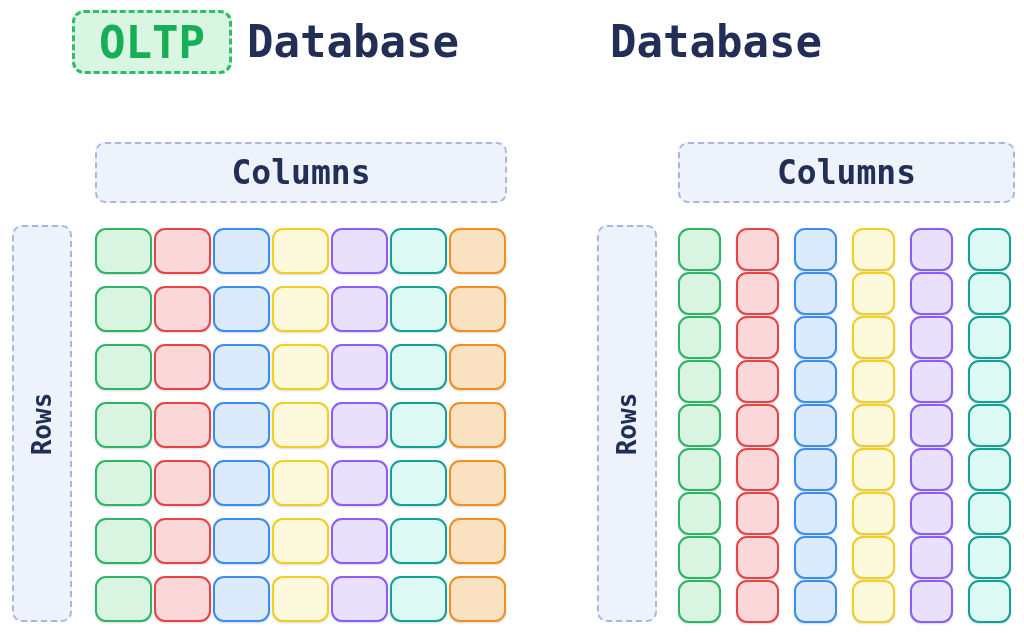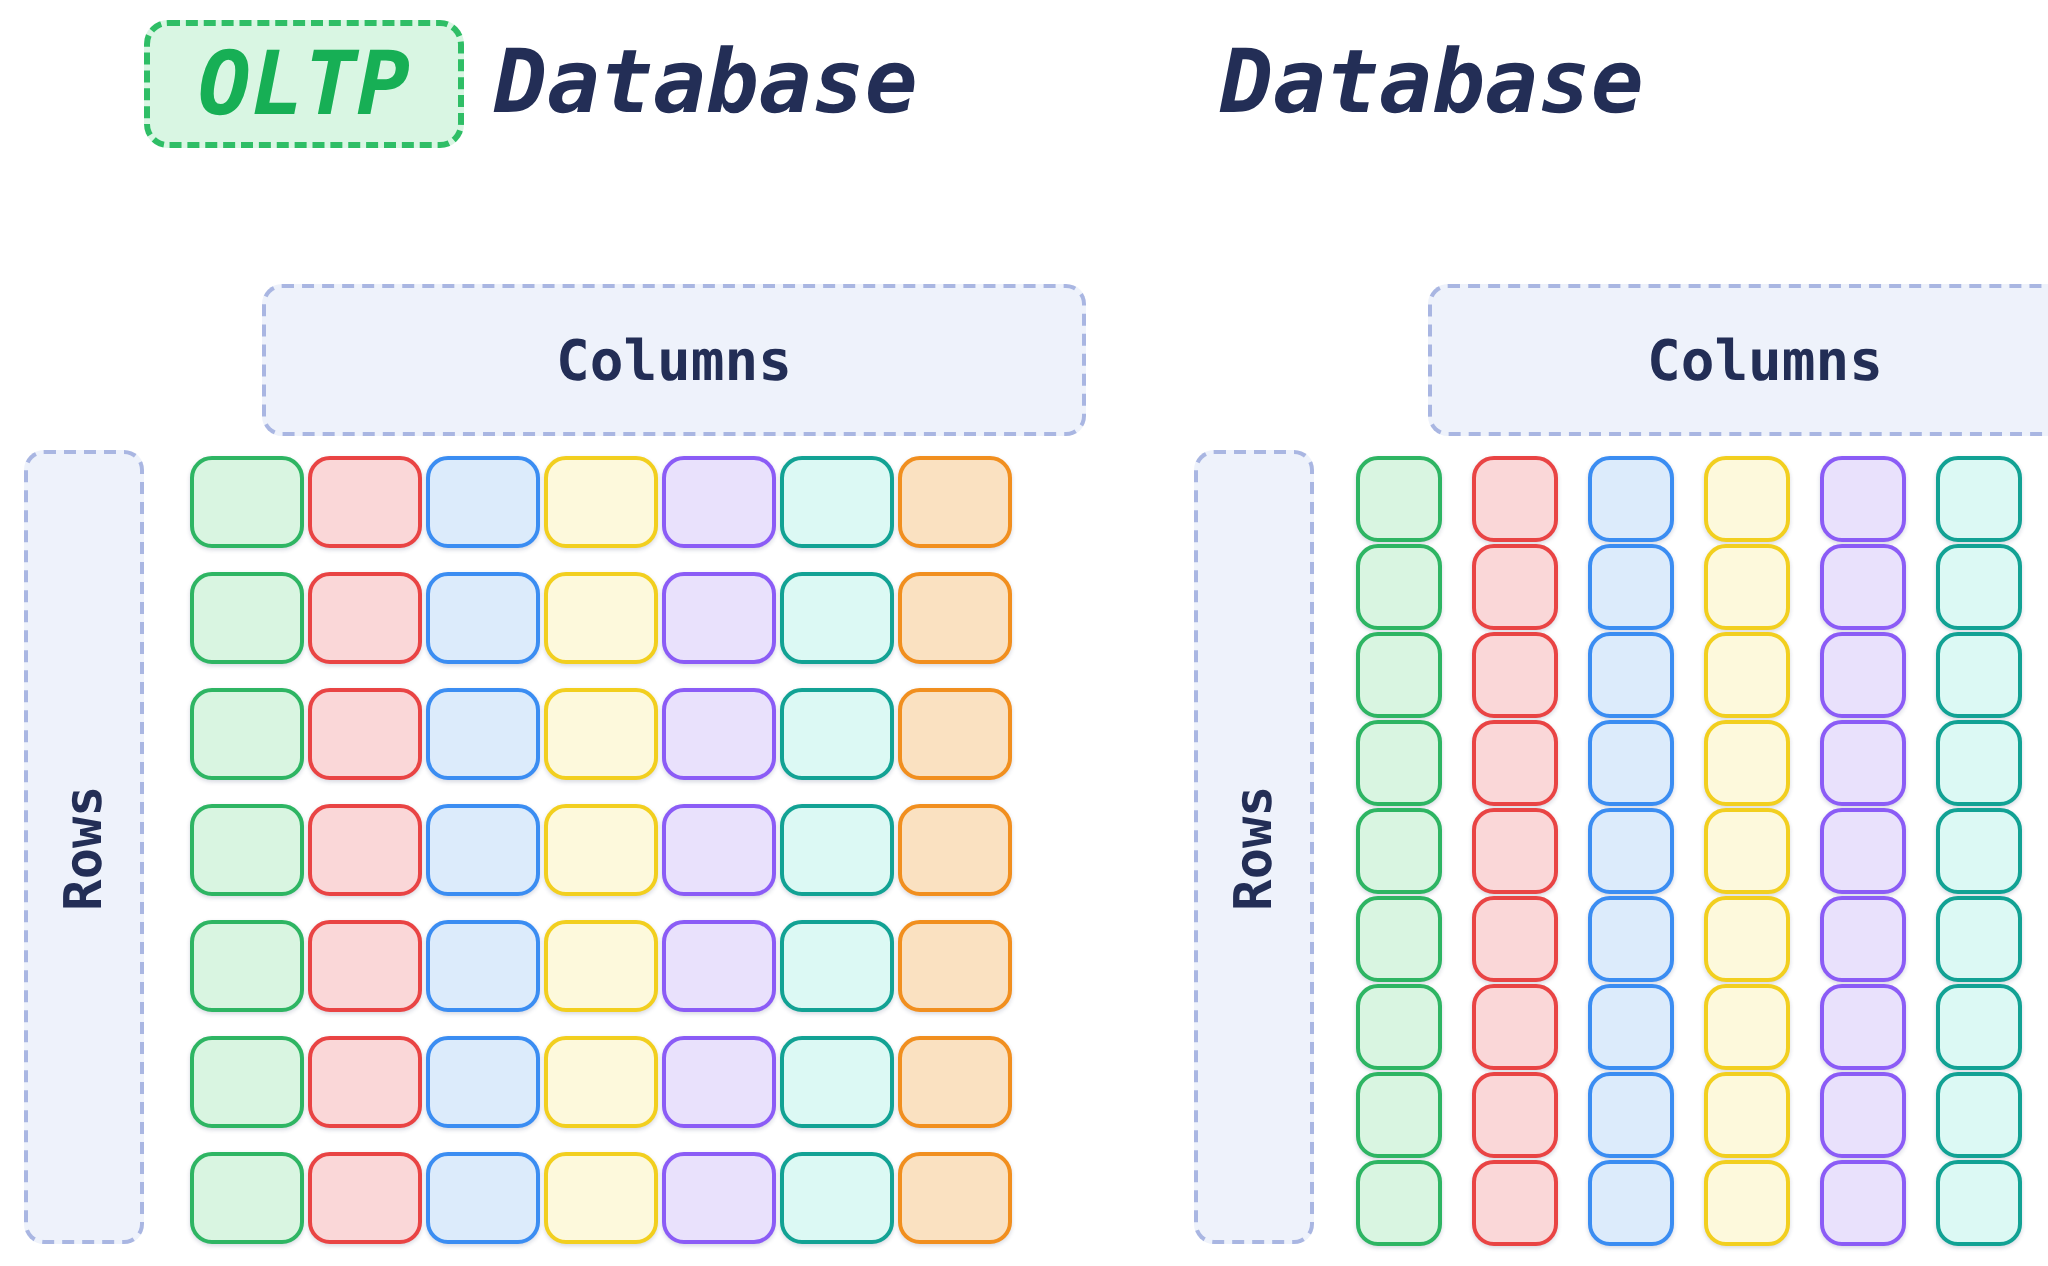--- a/index.html
+++ b/index.html
@@ -15,21 +15,20 @@
     background: #ffffff;
     overflow: hidden;
   }
   
   .title-row {
     position: absolute;
     top: 10px;
     display: flex;
     align-items: flex-start;
     gap: 15px;
-    font-style: italic;
   }
   .title-row.left  { left: 72px;  }
   .title-row.right { left: 610px; }
   .badge {
     height: 58px;
     padding: 0 24px;
     display: flex;
     align-items: center;
     justify-content: center;
     border-radius: 12px;
@@ -59,21 +58,21 @@
     border: 2px dashed var(--label-box-border);
     background: var(--label-box-bg);
     border-radius: 10px;
     display: flex;
     align-items: center;
     justify-content: center;
     color: var(--heading-text);
     font-weight: bold;
     box-sizing: border-box;
   }
-  .columns-box { height: 76px; font-size: 28px; top: 142px; margin-left: 36px; }
+  .columns-box { height: 61px; font-size: 33px; top: 142px; }
   .columns-box.left  { left: 95px;  width: 412px; }
   .columns-box.right { left: 678px; width: 337px; }
   .rows-box { width: 60px; height: 397px; top: 225px; font-size: 26px; }
   .rows-box.left  { left: 12px;  }
   .rows-box.right { left: 597px; }
   .rows-box .vtext {
     transform: rotate(-90deg);
     white-space: nowrap;
   }
   

